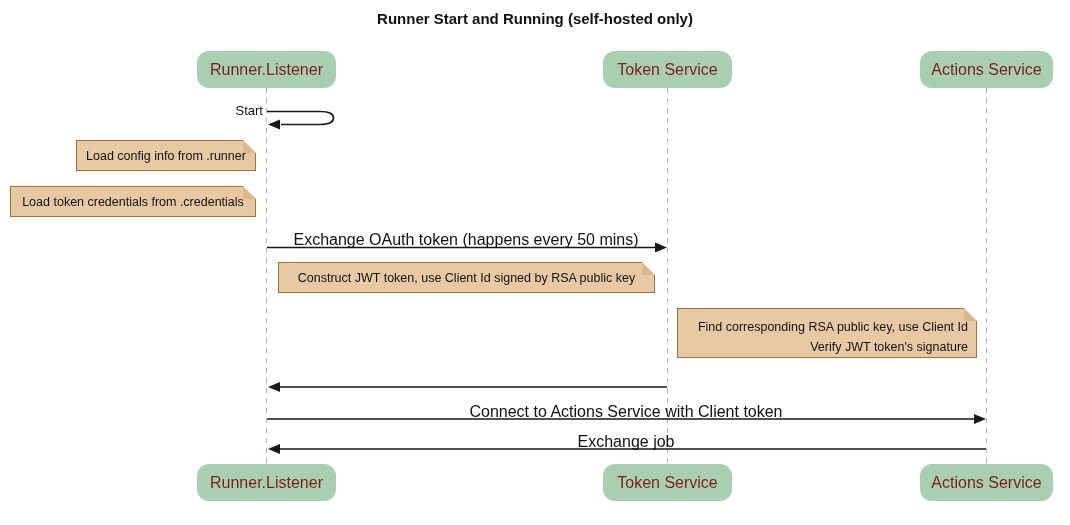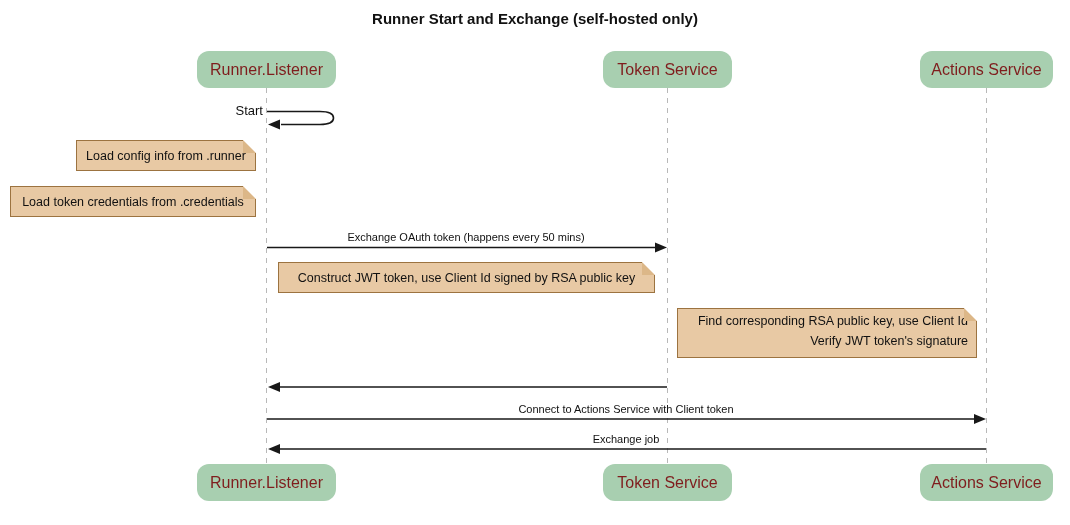--- a/index.html
+++ b/index.html
@@ -13,52 +13,52 @@
     top:10px;left:0;width:1070px;text-align:center;
     font-size:15px;font-weight:bold;color:#111;
   }
   .participant{
     background:var(--participant_fill,#a8cfb0);
     border-radius:12px;height:37px;
     display:flex;align-items:center;justify-content:center;
     font-size:16px;color:#7f1d1d;white-space:nowrap;
   }
   .msg-label{
-    font-size:11px;color:#111;white-space:nowrap;text-align:center;
+    font-size:16px;color:#111;white-space:nowrap;text-align:center;
   }
   .start-label{
     font-size:13px;color:#111;text-align:right;white-space:nowrap;
   }
   .note{
     background:var(--note_fill,#e8c9a4);
     border:1px solid var(--note_border,#9c7340);
     font-size:12.5px;color:#111;white-space:nowrap;
     display:flex;align-items:center;justify-content:center;
     box-sizing:border-box;
     text-align:right;
   }
   .note::before{
     content:"";position:absolute;top:-1px;right:-1px;width:0;height:0;
     border-style:solid;border-width:0 13px 13px 0;
     border-color:#ffffff #ffffff var(--note_fold,#dcb788) var(--note_fold,#dcb788);
   }
   .note.multiline{
     justify-content:flex-start;align-items:flex-start;
-    padding:2px 8px;line-height:20px;display:block;
+    padding:8px 8px;line-height:20px;display:block;
   }
   svg .lifeline{stroke:var(--lifeline,#b8b8b8);stroke-width:1;stroke-dasharray:5 5;fill:none;}
   svg .msg{stroke:var(--arrow,#181818);stroke-width:1.6;fill:none;}
   svg .head{fill:var(--arrow,#181818);stroke:none;}
 </style>
 </head>
 <body>
 
 <div class="stage">
 
-  <div class="abs title">Runner Start and Exchange (self-hosted only)</div>
+  <div class="abs title">Runner Start and Running (self-hosted only)</div>
 
   <svg class="abs" style="left:0;top:0" width="1070" height="525" viewBox="0 0 1070 525">
     <line class="lifeline" x1="266.5" y1="88" x2="266.5" y2="464"></line>
     <line class="lifeline" x1="667.5" y1="88" x2="667.5" y2="464"></line>
     <line class="lifeline" x1="986.5" y1="88" x2="986.5" y2="464"></line>
 
     <path class="msg" d="M267,111.5 H320 Q333.5,111.5 333.5,118 Q333.5,124.5 320,124.5 H281"></path>
     <polygon class="head" points="268,124.5 280,119.5 280,129.5"></polygon>
 
     <line class="msg" x1="267" y1="247.5" x2="656" y2="247.5"></line>

